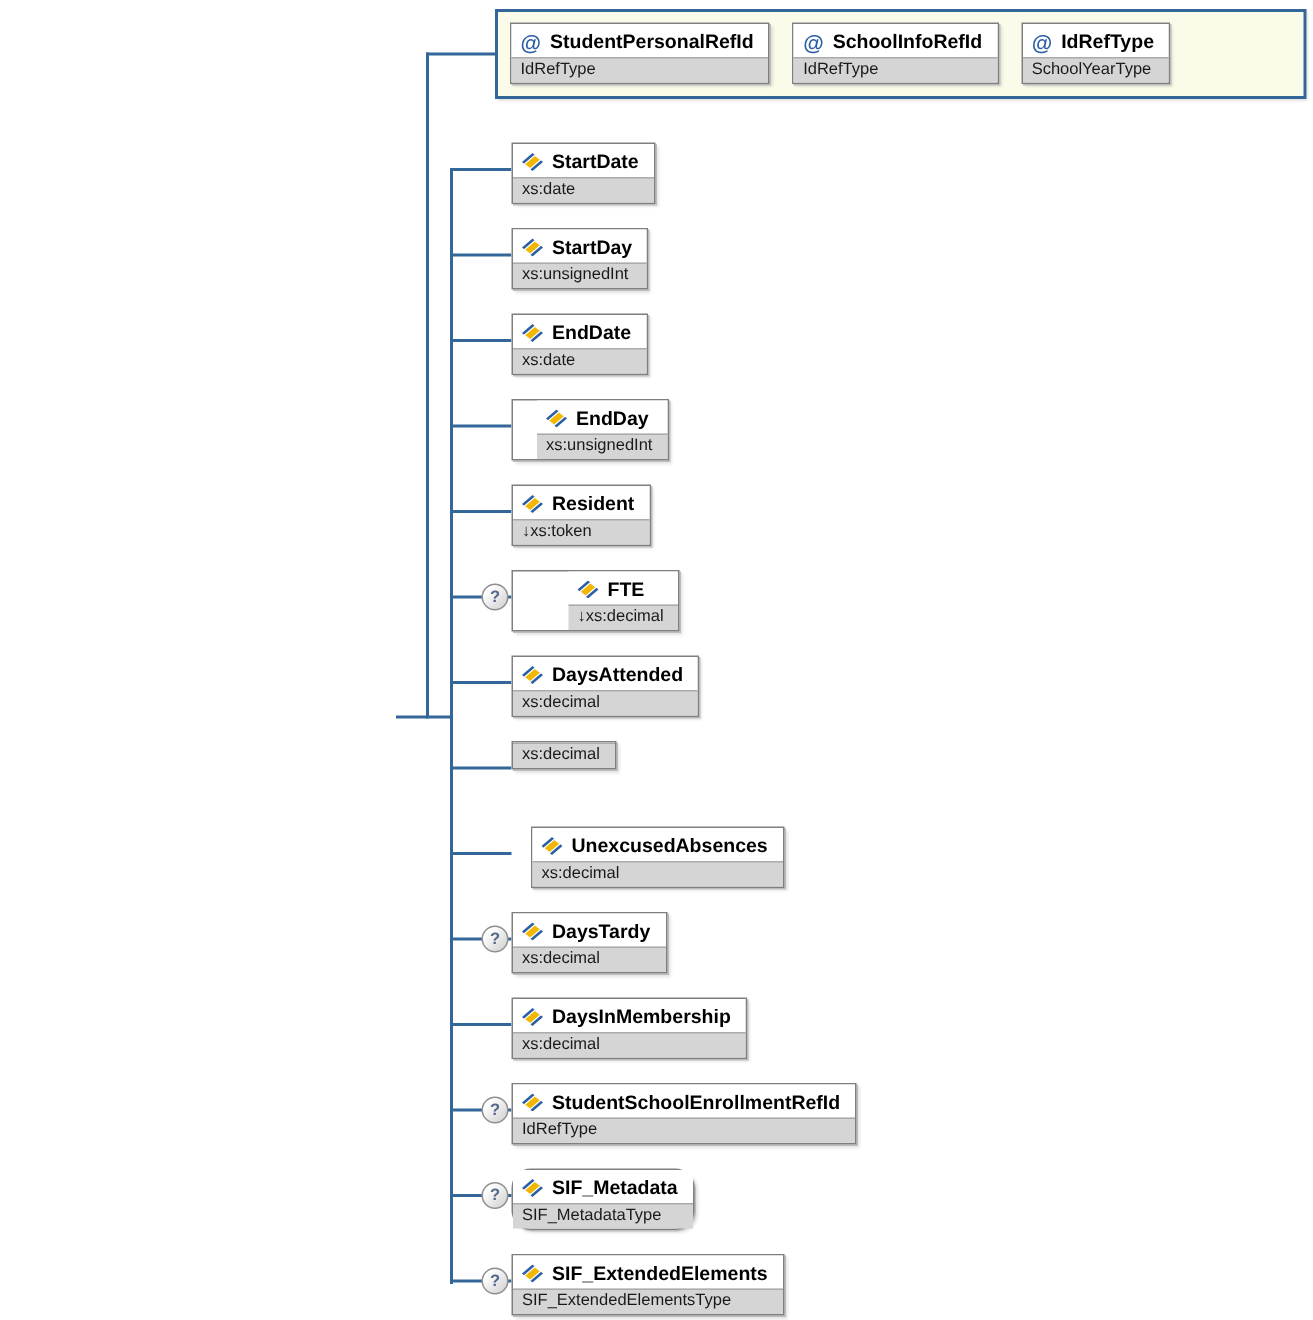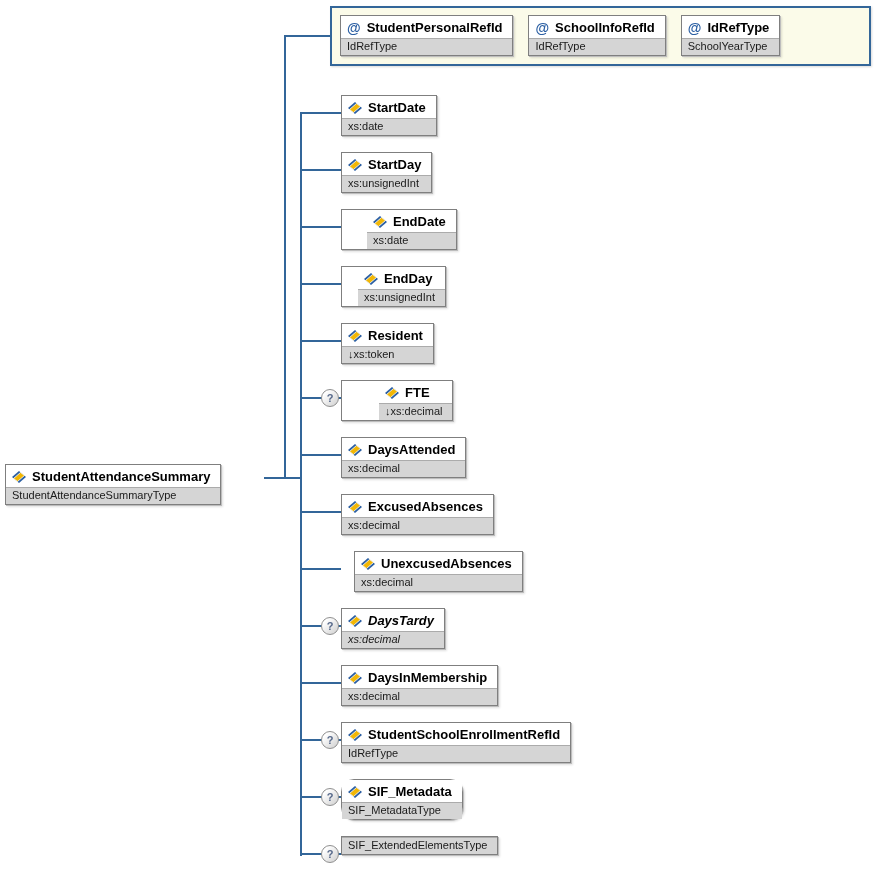--- a/index.html
+++ b/index.html
@@ -91,32 +91,20 @@
 </head>
 <body>
 
 <div id="canvas">
 
   <div class="hline" style="top:477px; left:264px; width:38px;"></div>
   <div class="vline" style="top:35px; left:284px; height:444px;"></div>
   <div class="hline" style="top:35px; left:284px; width:46px;"></div>
   <div class="vline" style="top:113px; left:300px; height:743px;"></div>
 
-  <div class="node" style="left:5px; top:464px;">
-    <div class="name-row">
-      <span class="icon-wrap">
-        <svg width="14" height="12" viewBox="0 0 14 12">
-          <polygon points="7,0 14,6 7,12 0,6" fill="#2b5fa3"></polygon>
-          <polygon points="1.5,7.5 8.5,1.5 12.5,4.5 5.5,10.5" fill="#f2b705" stroke="#ffffff" stroke-width="0.8"></polygon>
-        </svg>
-      </span>
-      <span>StudentAttendanceSummary</span>
-    </div>
-    <div class="type-row">StudentAttendanceSummaryType</div>
-  </div>
 
   <div class="attr-group">
     <div class="node">
       <div class="name-row">
         <span class="at-marker">@</span>
         <span>StudentPersonalRefId</span>
       </div>
       <div class="type-row">IdRefType</div>
     </div>
     <div class="node">
@@ -156,21 +144,21 @@
         <svg width="14" height="12" viewBox="0 0 14 12">
           <polygon points="7,0 14,6 7,12 0,6" fill="#2b5fa3"></polygon>
           <polygon points="1.5,7.5 8.5,1.5 12.5,4.5 5.5,10.5" fill="#f2b705" stroke="#ffffff" stroke-width="0.8"></polygon>
         </svg>
       </span>
       <span>StartDay</span>
     </div>
     <div class="type-row">xs:unsignedInt</div>
   </div>
       <div class="hline" style="top: 226px; left: 300px; width: 41px;"></div>
-      <div class="node" style="left: 341px; top: 209px; padding-left: 25px;">
+      <div class="node" style="left: 341px; top: 209px;">
     <div class="name-row">
       <span class="icon-wrap">
         <svg width="14" height="12" viewBox="0 0 14 12">
           <polygon points="7,0 14,6 7,12 0,6" fill="#2b5fa3"></polygon>
           <polygon points="1.5,7.5 8.5,1.5 12.5,4.5 5.5,10.5" fill="#f2b705" stroke="#ffffff" stroke-width="0.8"></polygon>
         </svg>
       </span>
       <span>EndDate</span>
     </div>
     <div class="type-row">xs:date</div>
@@ -223,46 +211,37 @@
           <polygon points="7,0 14,6 7,12 0,6" fill="#2b5fa3"></polygon>
           <polygon points="1.5,7.5 8.5,1.5 12.5,4.5 5.5,10.5" fill="#f2b705" stroke="#ffffff" stroke-width="0.8"></polygon>
         </svg>
       </span>
       <span>DaysAttended</span>
     </div>
     <div class="type-row">xs:decimal</div>
   </div>
       <div class="hline" style="top: 511px; left: 300px; width: 41px;"></div>
       <div class="node" style="left: 341px; top: 494px;">
-    <div class="name-row">
-      <span class="icon-wrap">
-        <svg width="14" height="12" viewBox="0 0 14 12">
-          <polygon points="7,0 14,6 7,12 0,6" fill="#2b5fa3"></polygon>
-          <polygon points="1.5,7.5 8.5,1.5 12.5,4.5 5.5,10.5" fill="#f2b705" stroke="#ffffff" stroke-width="0.8"></polygon>
-        </svg>
-      </span>
-      <span>ExcusedAbsences</span>
-    </div>
     <div class="type-row">xs:decimal</div>
   </div>
       <div class="hline" style="top: 568px; left: 300px; width: 41px;"></div>
       <div class="node" style="left: 341px; top: 551px; margin-left: 13px;">
     <div class="name-row">
       <span class="icon-wrap">
         <svg width="14" height="12" viewBox="0 0 14 12">
           <polygon points="7,0 14,6 7,12 0,6" fill="#2b5fa3"></polygon>
           <polygon points="1.5,7.5 8.5,1.5 12.5,4.5 5.5,10.5" fill="#f2b705" stroke="#ffffff" stroke-width="0.8"></polygon>
         </svg>
       </span>
       <span>UnexcusedAbsences</span>
     </div>
     <div class="type-row">xs:decimal</div>
   </div>
       <div class="hline" style="top: 625px; left: 300px; width: 41px;"></div>
-      <div class="node" style="left: 341px; top: 608px; font-style: italic;">
+      <div class="node" style="left: 341px; top: 608px;">
     <div class="name-row">
       <span class="icon-wrap">
         <svg width="14" height="12" viewBox="0 0 14 12">
           <polygon points="7,0 14,6 7,12 0,6" fill="#2b5fa3"></polygon>
           <polygon points="1.5,7.5 8.5,1.5 12.5,4.5 5.5,10.5" fill="#f2b705" stroke="#ffffff" stroke-width="0.8"></polygon>
         </svg>
       </span>
       <span>DaysTardy</span>
     </div>
     <div class="type-row">xs:decimal</div>
@@ -304,18 +283,27 @@
           <polygon points="1.5,7.5 8.5,1.5 12.5,4.5 5.5,10.5" fill="#f2b705" stroke="#ffffff" stroke-width="0.8"></polygon>
         </svg>
       </span>
       <span>SIF_Metadata</span>
     </div>
     <div class="type-row">SIF_MetadataType</div>
   </div>
       <div class="optional-circle" style="left: 321px; top: 788px;">?</div>
       <div class="hline" style="top: 853px; left: 300px; width: 41px;"></div>
       <div class="node" style="left: 341px; top: 836px;">
+    <div class="name-row">
+      <span class="icon-wrap">
+        <svg width="14" height="12" viewBox="0 0 14 12">
+          <polygon points="7,0 14,6 7,12 0,6" fill="#2b5fa3"></polygon>
+          <polygon points="1.5,7.5 8.5,1.5 12.5,4.5 5.5,10.5" fill="#f2b705" stroke="#ffffff" stroke-width="0.8"></polygon>
+        </svg>
+      </span>
+      <span>SIF_ExtendedElements</span>
+    </div>
     <div class="type-row">SIF_ExtendedElementsType</div>
   </div>
       <div class="optional-circle" style="left: 321px; top: 845px;">?</div>
     </div>
 
 </div>
 
 </body></html>

